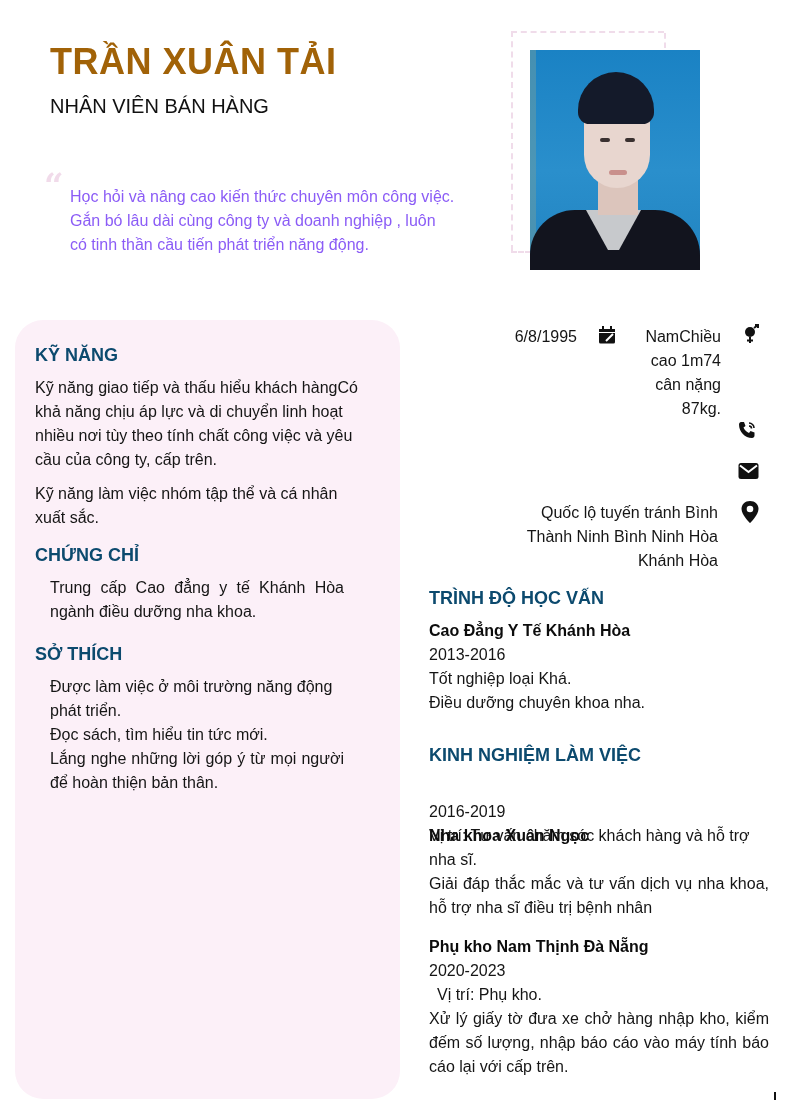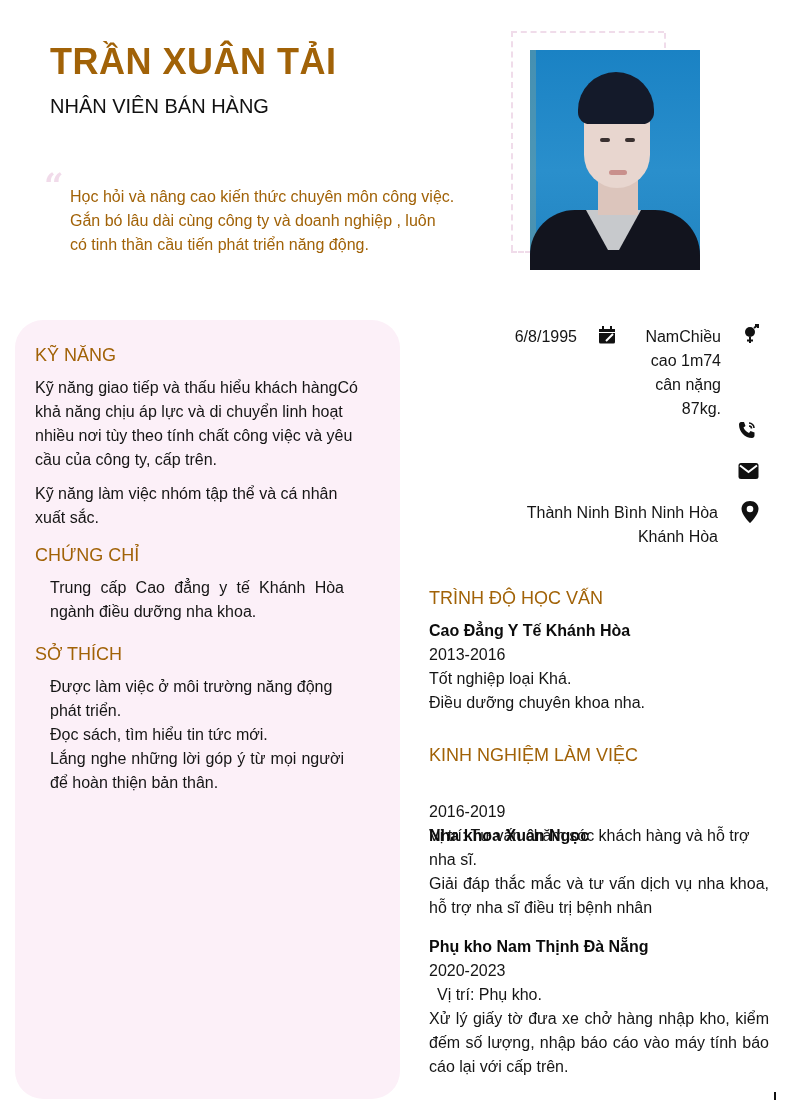--- a/index.html
+++ b/index.html
@@ -3,38 +3,38 @@
   <meta charset="utf-8">
   <style>
     * { box-sizing: border-box; margin: 0; padding: 0; }
     html, body { width: 800px; height: 1119px; background: #ffffff; overflow: hidden; }
     body { position: relative; font-family: "Liberation Sans", "DejaVu Sans", sans-serif; color: #111; }
 
     .name { position: absolute; left: 50px; top: 40px; font-size: 36px; font-weight: 700; letter-spacing: 0.5px; color: #a16207; line-height: 44px; }
     .role { position: absolute; left: 50px; top: 93px; font-size: 20px; font-weight: 400; color: #111; line-height: 26px; }
 
     .quote-mark { position: absolute; left: 44px; top: 168px; font-size: 34px; line-height: 34px; font-weight: 700; color: #f1dbea; font-family: "DejaVu Serif", serif; }
-    .objective { position: absolute; left: 70px; top: 185px; width: 385px; font-size: 16px; line-height: 24px; color: #a16207; }
+    .objective { position: absolute; left: 70px; top: 185px; width: 385px; font-size: 16px; line-height: 24px; color: #8b5cf6; }
 
     .photo-frame { position: absolute; left: 511px; top: 31px; width: 153px; height: 220px; border: 2px dashed #f0dcea; border-bottom: none; border-right: none; }
     .photo-frame::after { content: ""; position: absolute; right: -2px; top: 0; height: 15px; border-right: 2px dashed #f0dcea; }
     .photo-frame::before { content: ""; position: absolute; left: -2px; bottom: -2px; width: 20px; border-bottom: 2px dashed #f0dcea; }
     .photo { position: absolute; left: 530px; top: 50px; width: 170px; height: 220px; background: linear-gradient(180deg,#1a82c4 0%, #2a8fcc 55%, #2183c0 100%); overflow: hidden; }
     .photo .edge { position: absolute; left: 0; top: 0; width: 6px; height: 100%; background: #6f9d9f; opacity: .5; }
     .photo .hair { position: absolute; left: 48px; top: 22px; width: 76px; height: 52px; background: #141a2a; border-radius: 40px 40px 12px 12px; }
     .photo .face { position: absolute; left: 54px; top: 48px; width: 66px; height: 90px; background: #e8d6cf; border-radius: 26px 26px 34px 34px; }
     .photo .eye1, .photo .eye2 { position: absolute; top: 88px; width: 10px; height: 4px; background: #3a3030; border-radius: 3px; }
     .photo .eye1 { left: 70px; } .photo .eye2 { left: 95px; }
     .photo .mouth { position: absolute; left: 79px; top: 120px; width: 18px; height: 5px; background: #c9908c; border-radius: 3px; }
     .photo .neck { position: absolute; left: 68px; top: 130px; width: 40px; height: 35px; background: #dcc5bc; }
     .photo .shirt { position: absolute; left: 0; top: 160px; width: 170px; height: 60px; background: #12141e; border-radius: 45px 45px 0 0; }
     .photo .collar { position: absolute; left: 56px; top: 160px; width: 55px; height: 40px; background: #c7c9cc; clip-path: polygon(0 0, 100% 0, 60% 100%, 40% 100%); }
 
     .left-panel { position: absolute; left: 15px; top: 320px; width: 385px; height: 779px; background: #fcf0f8; border-radius: 28px; }
-    .sec-title { position: absolute; font-size: 18px; font-weight: 400; color: #a16207; line-height: 24px; }
+    .sec-title { position: absolute; font-size: 18px; font-weight: 700; color: #0c4a6e; line-height: 24px; }
     .para { position: absolute; font-size: 16px; line-height: 24px; color: #151515; }
     .justify { text-align: justify; }
 
     .info-right { position: absolute; text-align: right; font-size: 16px; line-height: 24px; color: #151515; }
     .icon { position: absolute; width: 22px; height: 22px; display: flex; align-items: center; justify-content: center; }
     .icon svg { display: block; }
 
     .entry-title { position: absolute; font-size: 16px; font-weight: 700; line-height: 24px; color: #0c0c0c; }
     .tick { position: absolute; left: 774px; top: 1092px; width: 2px; height: 8px; background: #111; }
   </style>
@@ -107,20 +107,21 @@
 </div>
 
 <div class="icon" style="left:737px;top:460px;">
   <svg width="21" height="18" viewBox="0 0 21 18">
       <rect x="0.5" y="1" width="20" height="16" rx="2.5" fill="#111"></rect>
       <path d="M2 3.5 l8.5 6.5 8.5 -6.5" stroke="#fff" stroke-width="2" fill="none"></path>
     </svg>
 </div>
 
 <div class="info-right" style="left:490px;top:501px;width:228px;">
+  <div>Quốc lộ tuyến tránh Bình</div>
   <div>Thành Ninh Bình Ninh Hòa</div>
   <div>Khánh Hòa</div>
 </div>
 <div class="icon" style="left:739px;top:501px;">
   <svg width="20" height="24" viewBox="0 0 20 24">
       <path d="M10 1 C5 1 1.5 4.5 1.5 9 c0 6 8.5 14 8.5 14 s8.5 -8 8.5 -14 C18.5 4.5 15 1 10 1z" fill="#111"></path>
       <circle cx="10" cy="9" r="3.3" fill="#fff"></circle>
     </svg>
 </div>
 

